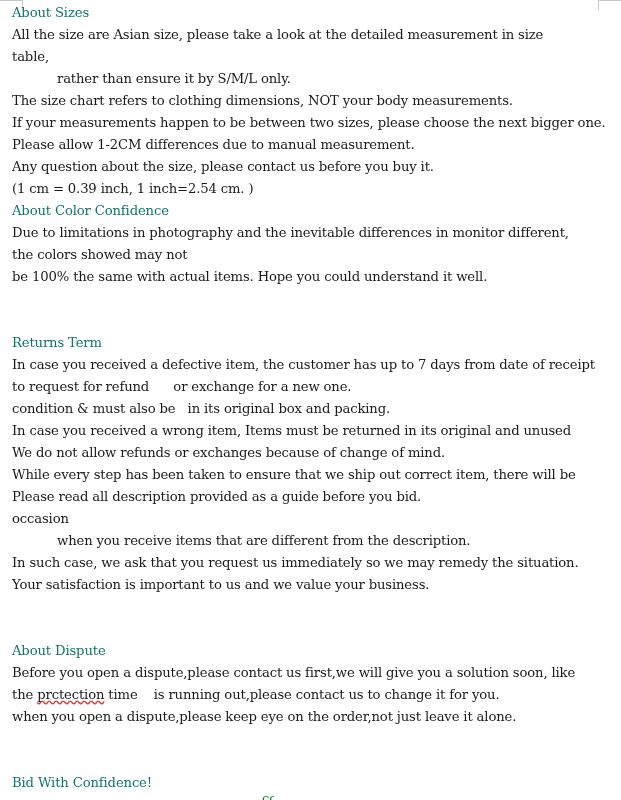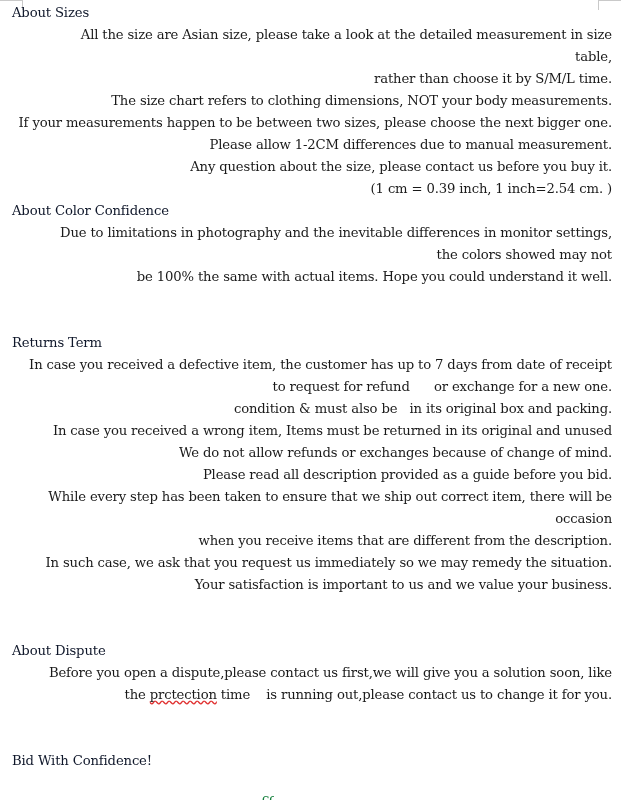--- a/index.html
+++ b/index.html
@@ -50,28 +50,27 @@
   }
 
   .line {
     font-size: 13.2px;
     line-height: 22px;
     height: 22px;
     color: #1a1a1a;
     white-space: pre;
     letter-spacing: -0.15px;
     font-family: "DejaVu Serif", "Liberation Serif", serif;
-    text-align: right;
   }
 
   .heading {
     font-size: 13.2px;
     line-height: 22px;
     height: 22px;
-    color: #0f172a;
+    color: #0f766e;
     white-space: pre;
     letter-spacing: -0.15px;
     font-family: "DejaVu Serif", "Liberation Serif", serif;
   }
 
   .blank {
     height: 22px;
     line-height: 22px;
   }
 
@@ -103,49 +102,50 @@
 
 <div id="page">
 
   <div class="frame-corner left"></div>
   <div class="frame-corner right"></div>
 
   <div class="content">
       <div class="heading">About Sizes</div>
       <div class="line">All the size are Asian size, please take a look at the detailed measurement in size</div>
       <div class="line">table,</div>
-      <div class="line indent">rather than choose it by S/M/L time.</div>
+      <div class="line indent">rather than ensure it by S/M/L only.</div>
       <div class="line">The size chart refers to clothing dimensions, NOT your body measurements.</div>
       <div class="line">If your measurements happen to be between two sizes, please choose the next bigger one.</div>
       <div class="line">Please allow 1-2CM differences due to manual measurement.</div>
       <div class="line">Any question about the size, please contact us before you buy it.</div>
       <div class="line">(1 cm = 0.39 inch, 1 inch=2.54 cm. )</div>
       <div class="heading">About Color Confidence</div>
-      <div class="line">Due to limitations in photography and the inevitable differences in monitor settings,</div>
+      <div class="line">Due to limitations in photography and the inevitable differences in monitor different,</div>
       <div class="line">the colors showed may not</div>
       <div class="line">be 100% the same with actual items. Hope you could understand it well.</div>
       <div class="line blank">&nbsp;</div>
       <div class="line blank">&nbsp;</div>
       <div class="heading">Returns Term</div>
       <div class="line">In case you received a defective item, the customer has up to 7 days from date of receipt</div>
       <div class="line">to request for refund      or exchange for a new one.</div>
       <div class="line">condition &amp; must also be   in its original box and packing.</div>
       <div class="line">In case you received a wrong item, Items must be returned in its original and unused</div>
       <div class="line">We do not allow refunds or exchanges because of change of mind.</div>
+      <div class="line">While every step has been taken to ensure that we ship out correct item, there will be</div>
       <div class="line">Please read all description provided as a guide before you bid.</div>
-      <div class="line">While every step has been taken to ensure that we ship out correct item, there will be</div>
       <div class="line">occasion</div>
       <div class="line indent">when you receive items that are different from the description.</div>
       <div class="line">In such case, we ask that you request us immediately so we may remedy the situation.</div>
       <div class="line">Your satisfaction is important to us and we value your business.</div>
       <div class="line blank">&nbsp;</div>
       <div class="line blank">&nbsp;</div>
       <div class="heading">About Dispute</div>
       <div class="line">Before you open a dispute,please contact us first,we will give you a solution soon, like</div>
       <div class="line">the <span class="misspelled">prctection</span> time    is running out,please contact us to change it for you.</div>
+      <div class="line">when you open a dispute,please keep eye on the order,not just leave it alone.</div>
       <div class="line blank">&nbsp;</div>
       <div class="line blank">&nbsp;</div>
       <div class="heading">Bid With Confidence!</div>
       <div class="line blank">&nbsp;</div>
     </div>
 
   <div class="cut-glyph">co</div>
 
 </div>
 

